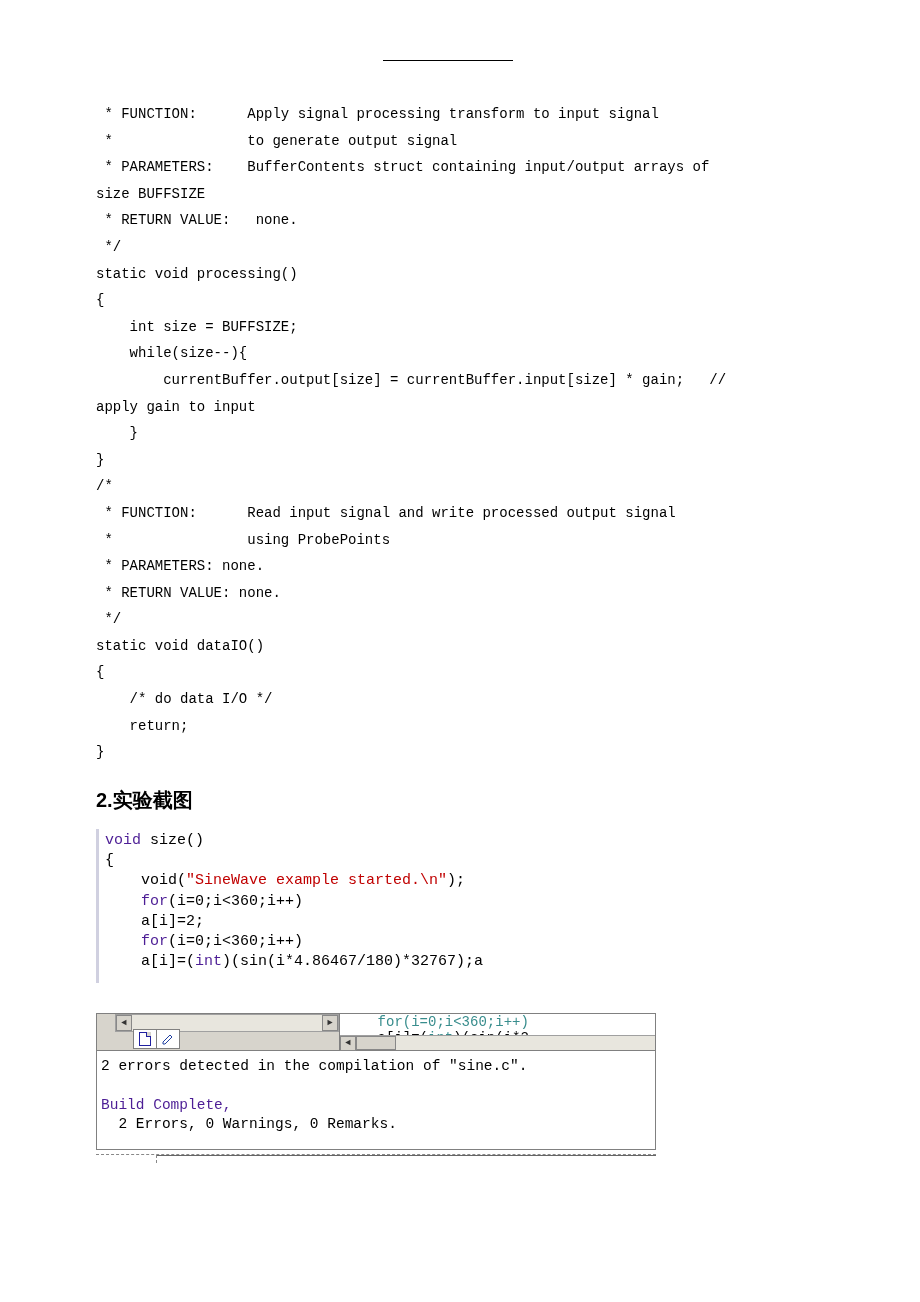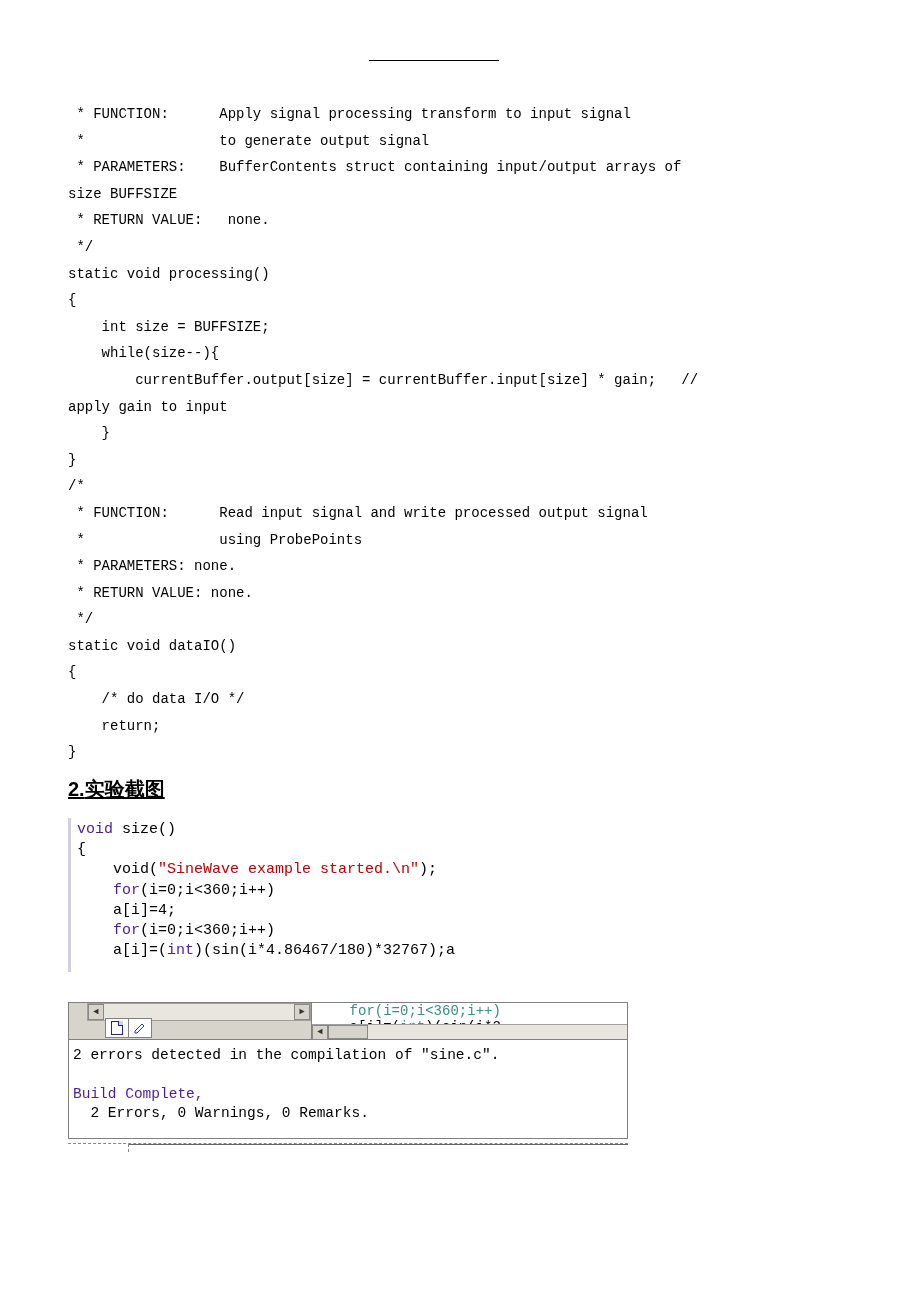--- a/index.html
+++ b/index.html
@@ -1,41 +1,40 @@
 <!DOCTYPE html>
 <html><head>
 <meta charset="utf-8">
 <style>
   body {
     margin: 0;
     background: #fff;
     width: 920px;
   }
   .page {
-    padding: 60px 120px 60px 68px;
+    padding: 60px 120px 60px 96px;
     box-sizing: border-box;
   }
   .header-line {
     width: 130px;
     border-top: 1.5px solid #000;
     margin: 0 auto 40px;
   }
   .mono-block {
     font-family: "Courier New", monospace;
     font-size: 14px;
     line-height: 1.9;
     white-space: pre-wrap;
     color: #000;
   }
   .section-title {
     font-family: "SimSun", sans-serif;
     font-size: 20px;
     font-weight: bold;
-    margin: 10px 0 15px;
-    text-decoration: underline;
+    margin: 21px 0 15px;
   }
   .section-num {
     font-family: "Arial", sans-serif;
   }
   
   .shot1 {
     font-family: "Courier New", monospace;
     font-size: 15px;
     line-height: 1.35;
     padding: 2px 0 10px 6px;
@@ -189,21 +188,21 @@
     /* do data I/O */
     return;
 }</div>
 
   <div class="section-title"><span class="section-num">2.</span><span>实验截图</span></div>
 
   <div class="shot1"><span class="kw-blue">void</span><span> size()</span>
 <span>{</span>
 <span>    void(</span><span class="str-red">"SineWave example started.\n"</span><span>);</span>
 <span>    </span><span class="kw-blue">for</span><span>(i=0;i&lt;360;i++)</span>
-<span>    a[i]=4;</span>
+<span>    a[i]=2;</span>
 <span>    </span><span class="kw-blue">for</span><span>(i=0;i&lt;360;i++)</span>
 <span>    a[i]=(</span><span class="kw-blue">int</span><span>)(sin(i*4.86467/180)*32767);a</span></div>
 
   <div class="shot2-wrap">
     <div class="shot2-top">
       <div class="shot2-left">
         <div class="scroll-strip">
           <span class="arrow">◄</span>
           <span class="mid"></span>
           <span class="arrow">►</span>

